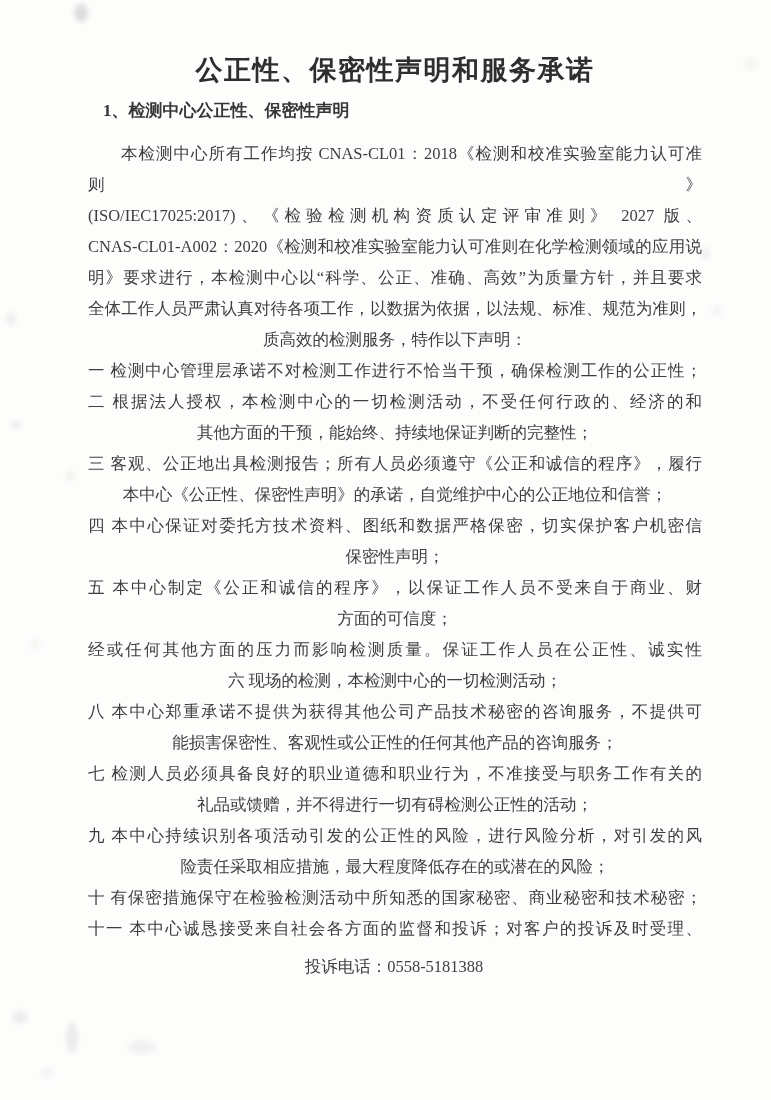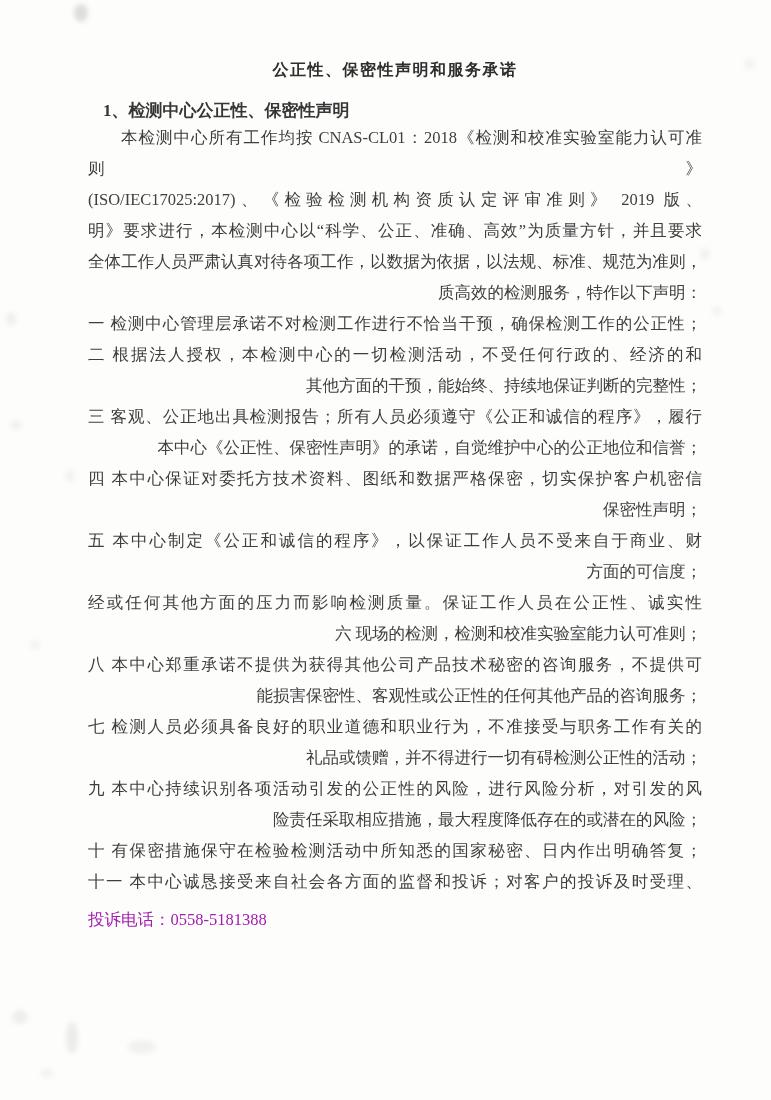--- a/index.html
+++ b/index.html
@@ -32,54 +32,54 @@
   .s12 { left: 40px;  top: 1068px; width: 14px; height: 10px; opacity: .08; }
 
   .content {
     position: absolute;
     left: 88px;
     top: 53px;
     width: 614px;
     color: #3e3e3e;
   }
   .doc-title {
-    font-size: 16px;
+    font-size: 27px;
     font-weight: bold;
     color: #2e2e2e;
     text-align: center;
     line-height: 34px;
     letter-spacing: 1.5px;
   }
   .section-heading {
     font-size: 17px;
     font-weight: bold;
     color: #363636;
-    margin: 13px 0 0 15px;
+    margin: 13px 0 16px 15px;
     line-height: 22px;
   }
   .doc-body {
     font-size: 16.5px;
   }
   .line {
     line-height: 31px;
-    text-align: right;
+    text-align: center;
     color: #3e3e3e;
   }
   .line.full {
     text-align: justify;
     text-align-last: justify;
   }
   .line.indent { text-indent: 33px; }
   .phone-line {
     margin-top: 7px;
     font-size: 16.5px;
     line-height: 31px;
-    text-align: left;
+    text-align: center;
     padding-right: 2px;
-    color: #a21caf;
+    color: #404040;
   }
 </style>
 </head>
 <body>
 
 <div class="page">
   <span class="smudge s1"></span>
   <span class="smudge s2"></span>
   <span class="smudge s3"></span>
   <span class="smudge s4"></span>
@@ -93,21 +93,22 @@
   <span class="smudge s12"></span>
 
   <div class="content">
     <div class="doc-title">公正性、保密性声明和服务承诺</div>
 
     <div class="section-heading">1、检测中心公正性、保密性声明</div>
 
     <div class="doc-body">
         <div>
           <div class="line full indent">本检测中心所有工作均按 CNAS-CL01：2018《检测和校准实验室能力认可准则》</div>
-          <div class="line full">(ISO/IEC17025:2017)、《检验检测机构资质认定评审准则》 2019 版、</div>
+          <div class="line full">(ISO/IEC17025:2017)、《检验检测机构资质认定评审准则》 2027 版、</div>
+          <div class="line full">CNAS-CL01-A002：2020《检测和校准实验室能力认可准则在化学检测领域的应用说</div>
           <div class="line full">明》要求进行，本检测中心以“科学、公正、准确、高效”为质量方针，并且要求</div>
           <div class="line full">全体工作人员严肃认真对待各项工作，以数据为依据，以法规、标准、规范为准则，</div>
           <div class="line">质高效的检测服务，特作以下声明：</div>
         </div>
         <div>
           <div class="line full">一 检测中心管理层承诺不对检测工作进行不恰当干预，确保检测工作的公正性；</div>
         </div>
         <div>
           <div class="line full">二 根据法人授权，本检测中心的一切检测活动，不受任何行政的、经济的和</div>
           <div class="line">其他方面的干预，能始终、持续地保证判断的完整性；</div>
@@ -119,36 +120,36 @@
         <div>
           <div class="line full">四 本中心保证对委托方技术资料、图纸和数据严格保密，切实保护客户机密信</div>
           <div class="line">保密性声明；</div>
         </div>
         <div>
           <div class="line full">五 本中心制定《公正和诚信的程序》，以保证工作人员不受来自于商业、财</div>
           <div class="line">方面的可信度；</div>
           <div class="line full">经或任何其他方面的压力而影响检测质量。保证工作人员在公正性、诚实性</div>
         </div>
         <div>
-          <div class="line">六 现场的检测，检测和校准实验室能力认可准则；</div>
+          <div class="line">六 现场的检测，本检测中心的一切检测活动；</div>
         </div>
         <div>
           <div class="line full">八 本中心郑重承诺不提供为获得其他公司产品技术秘密的咨询服务，不提供可</div>
           <div class="line">能损害保密性、客观性或公正性的任何其他产品的咨询服务；</div>
         </div>
         <div>
           <div class="line full">七 检测人员必须具备良好的职业道德和职业行为，不准接受与职务工作有关的</div>
           <div class="line">礼品或馈赠，并不得进行一切有碍检测公正性的活动；</div>
         </div>
         <div>
           <div class="line full">九 本中心持续识别各项活动引发的公正性的风险，进行风险分析，对引发的风</div>
           <div class="line">险责任采取相应措施，最大程度降低存在的或潜在的风险；</div>
         </div>
         <div>
-          <div class="line full">十 有保密措施保守在检验检测活动中所知悉的国家秘密、日内作出明确答复；</div>
+          <div class="line full">十 有保密措施保守在检验检测活动中所知悉的国家秘密、商业秘密和技术秘密；</div>
         </div>
         <div>
           <div class="line full">十一 本中心诚恳接受来自社会各方面的监督和投诉；对客户的投诉及时受理、</div>
         </div>
       </div>
 
     <div class="phone-line"><span>投诉电话：</span><span>0558-5181388</span></div>
   </div>
 </div>
 

